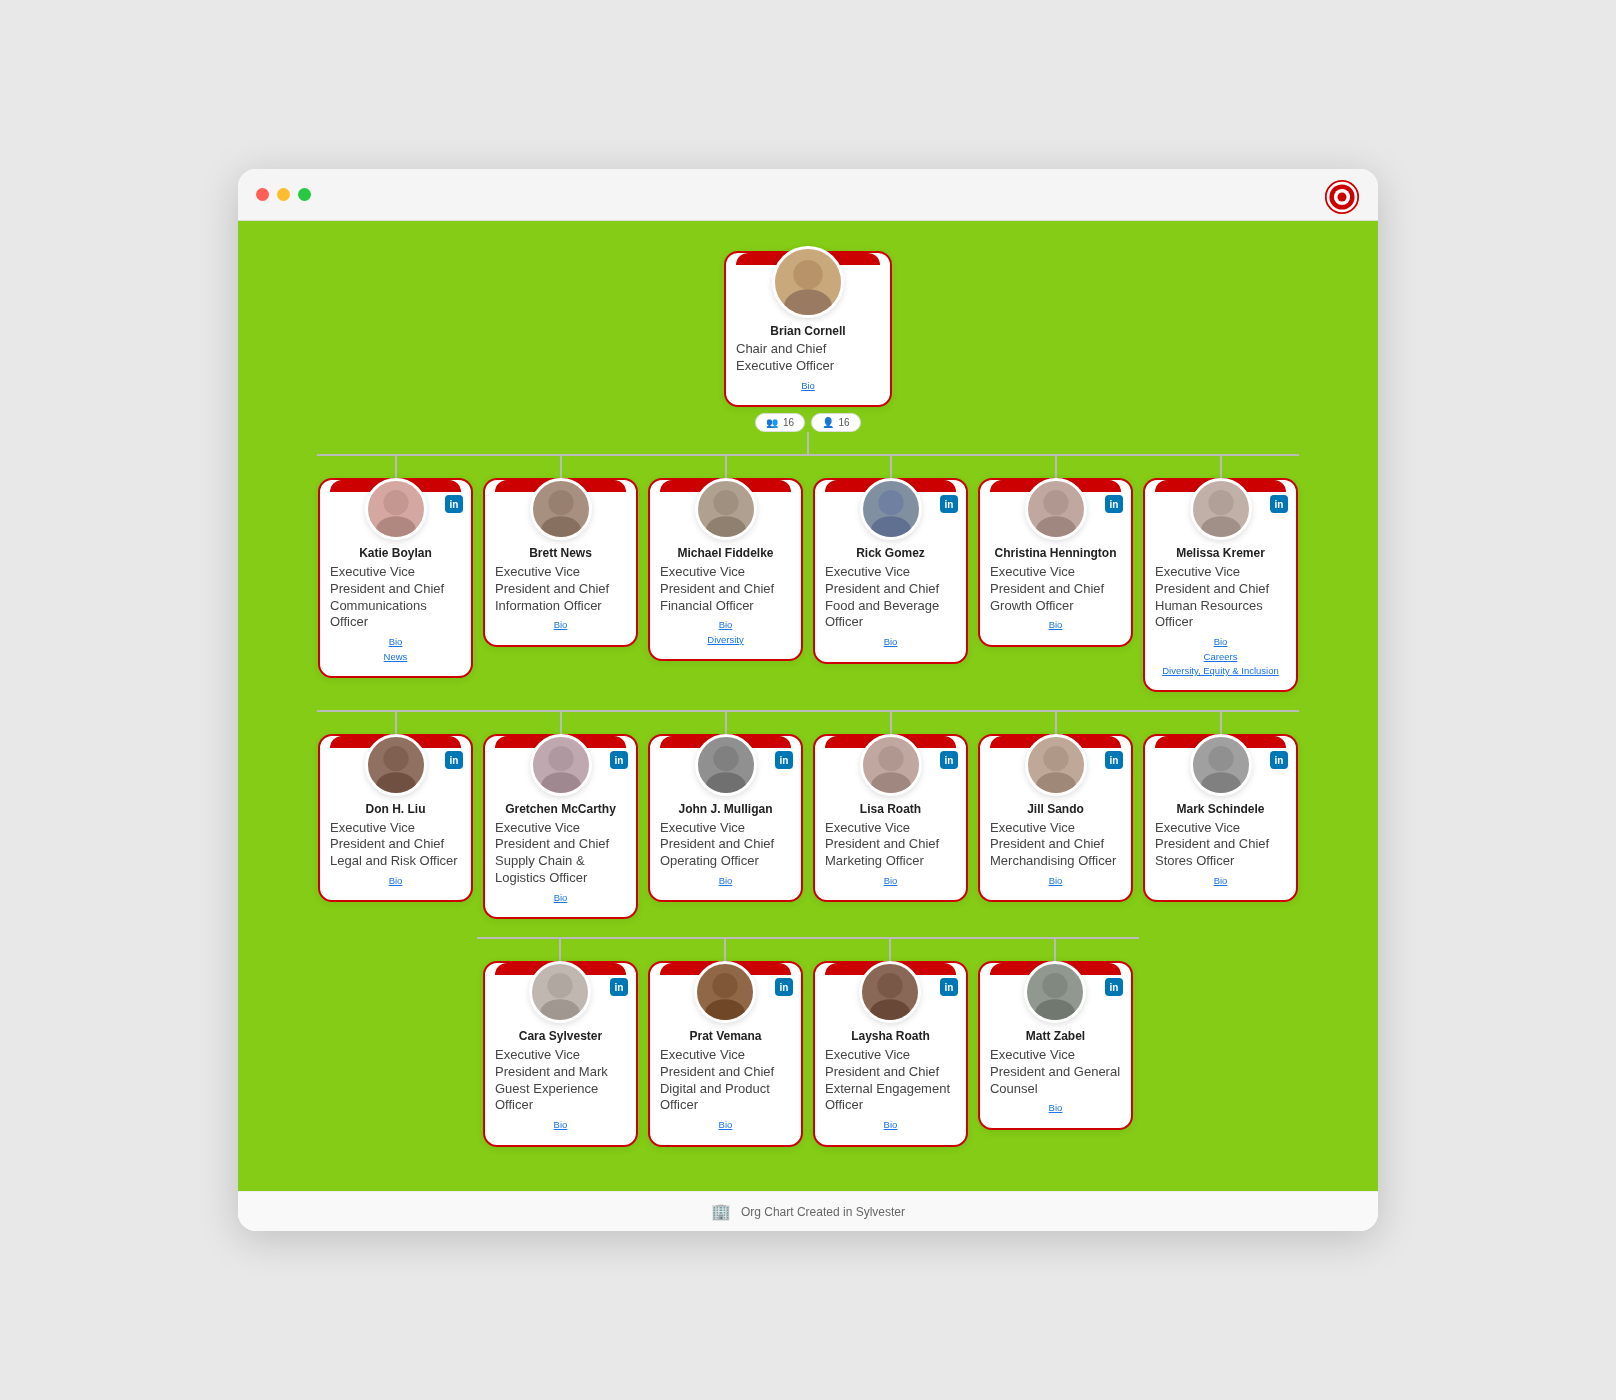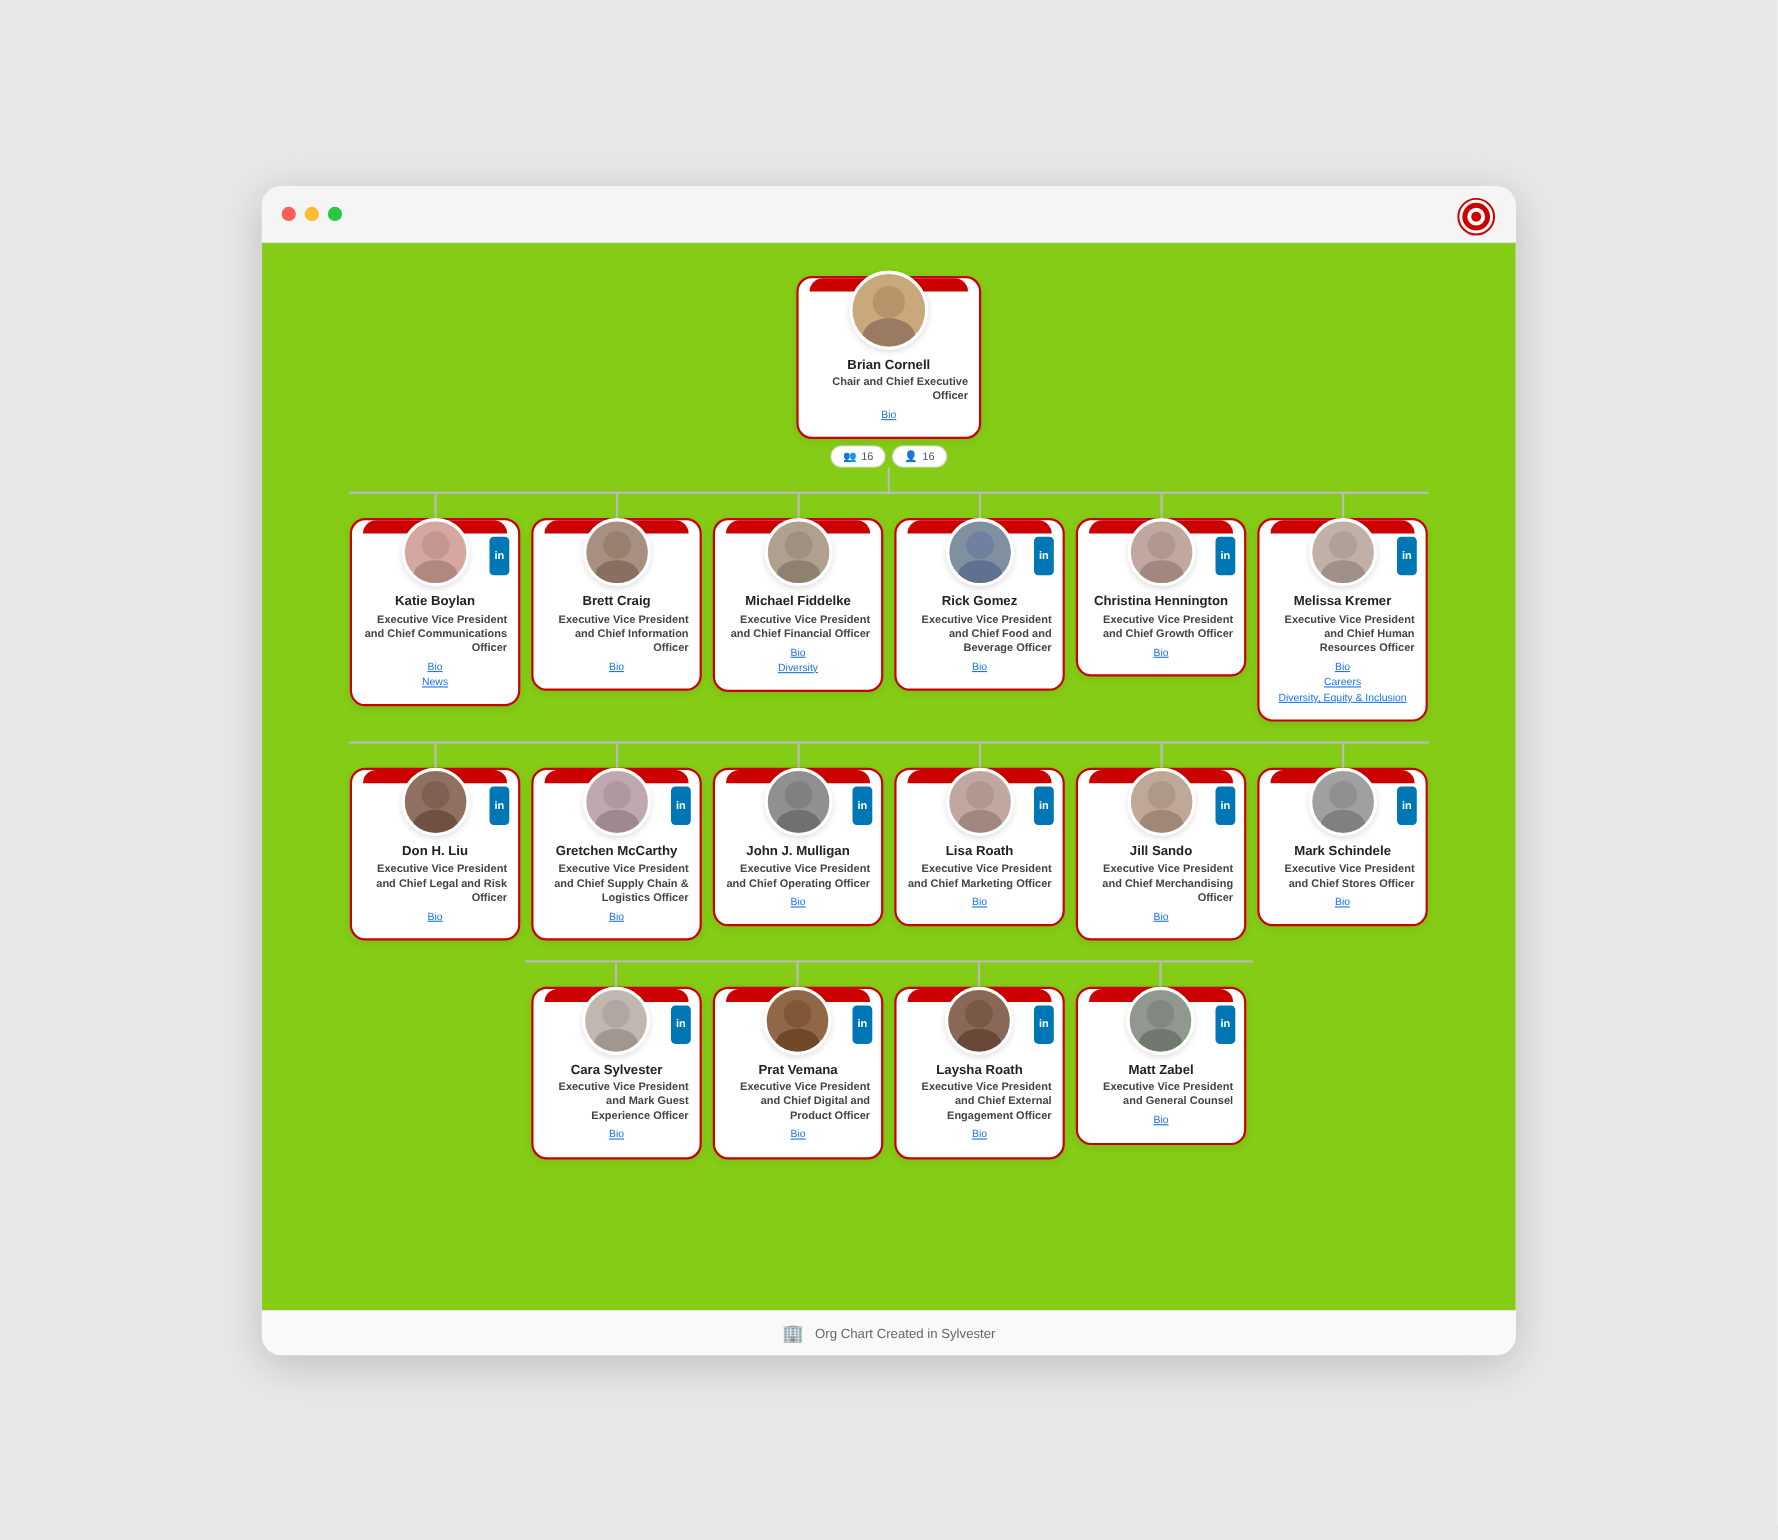--- a/index.html
+++ b/index.html
@@ -99,42 +99,41 @@
     .card-avatar.top { width: 72px; height: 72px; margin-top: -25px; }
     .card-name {
       font-weight: bold;
       font-size: 12px;
       text-align: center;
       color: #222;
       margin-bottom: 3px;
       line-height: 1.2;
     }
     .card-title {
-      font-size: 10px;
-      text-align: right;
+      font-size: 13px;
+      text-align: left;
       color: #444;
       margin-bottom: 4px;
       line-height: 1.3;
-      font-weight: bold;
     }
     .card-link {
       font-size: 9.5px;
       color: #1a73e8;
       text-decoration: underline;
       cursor: pointer;
       text-align: left;
       display: block;
       line-height: 1.5;
     }
     .linkedin-badge {
       position: absolute;
       top: 15px;
       right: 8px;
       width: 18px;
-      height: 35px;
+      height: 18px;
       background: #0077b5;
       border-radius: 4px;
       display: flex;
       align-items: center;
       justify-content: center;
       color: #fff;
       font-size: 10px;
       font-weight: bold;
       font-family: Arial, sans-serif;
     }
@@ -245,21 +244,21 @@
         <div class="level-col">
           <div style="width:2px;height:22px;background:#bbb;"></div>
           <div class="org-card">
             <div class="card-red-bar"></div>
             <div class="card-avatar" style="background:#a89080;">
               <svg viewBox="0 0 62 62" width="62" height="62">
                 <circle cx="31" cy="24" r="14" fill="#988070"></circle>
                 <ellipse cx="31" cy="54" rx="22" ry="15" fill="#887060"></ellipse>
               </svg>
             </div>
-            <div class="card-name">Brett Craig</div>
+            <div class="card-name">Brett News</div>
             <div class="card-title">Executive Vice President and Chief Information Officer</div>
             <a class="card-link">Bio</a>
           </div>
         </div>
 
         <div class="level-col">
           <div style="width:2px;height:22px;background:#bbb;"></div>
           <div class="org-card">
             <div class="card-red-bar"></div>
             <div class="card-avatar" style="background:#b0a090;">

